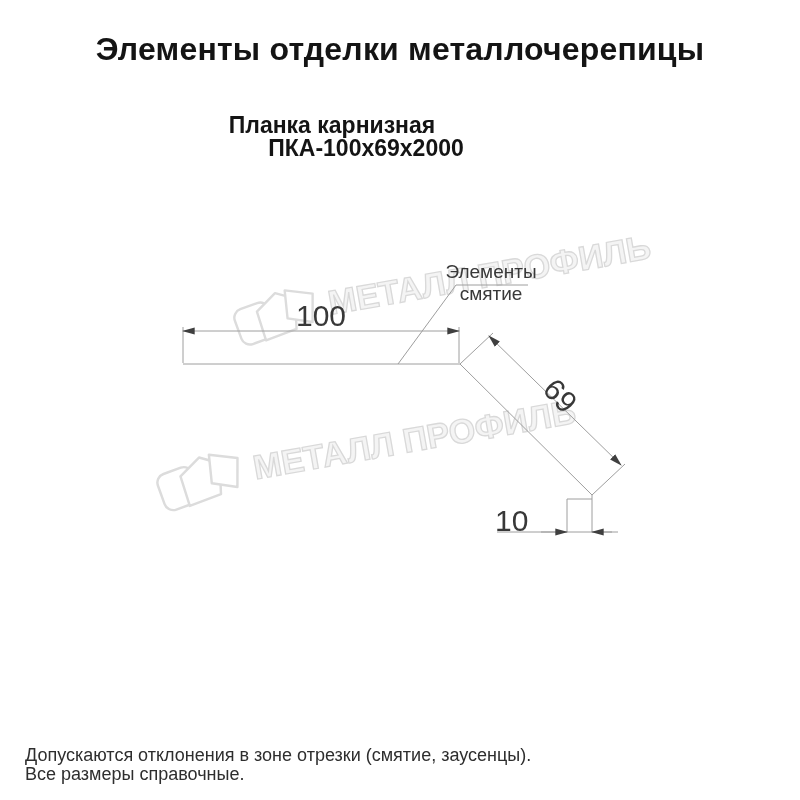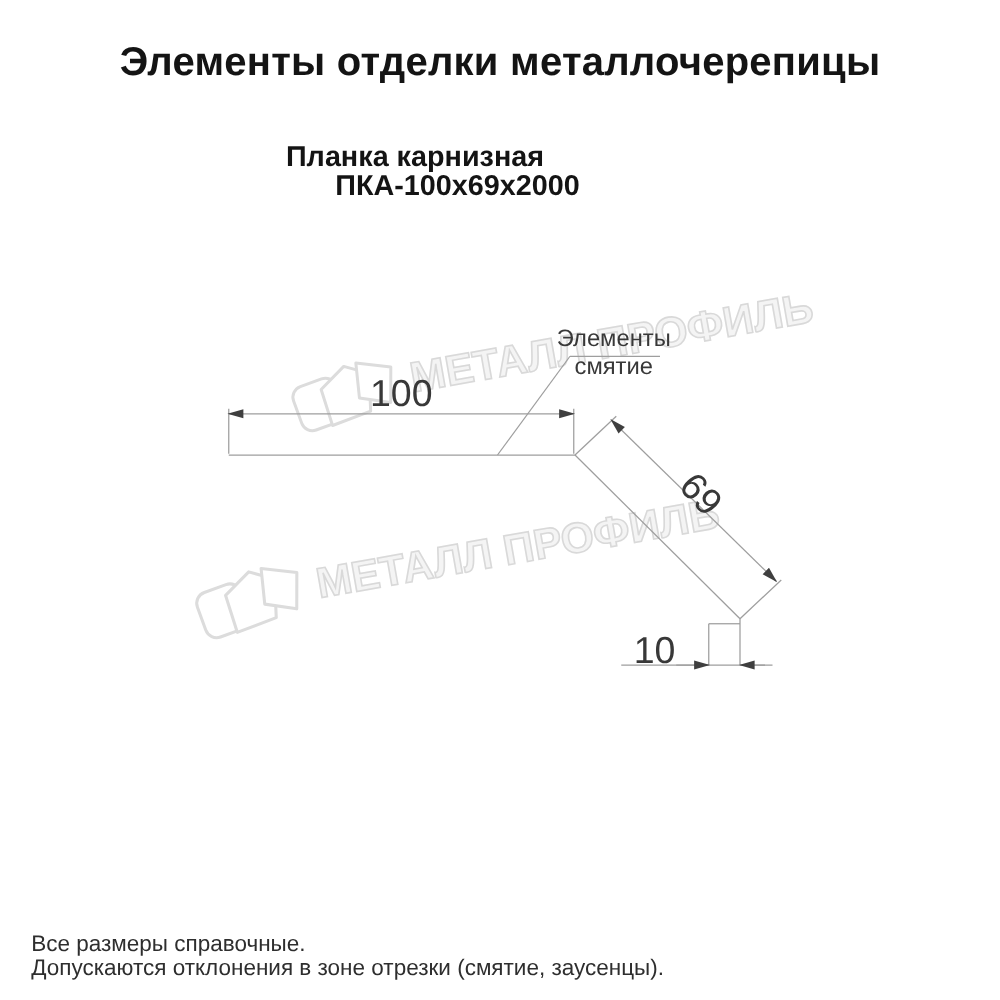--- a/index.html
+++ b/index.html
@@ -27,21 +27,21 @@
     color:#f4f4f4;
     -webkit-text-stroke:1.3px #d9d9d9;
   }
   .wm-logo svg{display:block;}
   
   #drawing{left:0;top:0;z-index:1;}
   
   .dimtext{font-size:30px;color:#383838;z-index:2;white-space:nowrap;}
   .dim-100{left:296px;top:299px;}
   .dim-69{left:560px;top:396px;transform:translate(-50%,-50%) rotate(47deg);}
-  .dim-10{left:507px;top:504px;text-align:right;}
+  .dim-10{left:495px;top:504px;text-align:right;}
   .face-label{
     left:441px;top:261px;width:100px;text-align:center;
     font-size:19px;line-height:22px;color:#383838;z-index:2;
   }
   .notes{left:25px;top:746px;font-size:18px;line-height:19px;color:#2e2e2e;}
 </style>
 </head>
 <body>
 
 <div class="abs watermark wm-upper">
@@ -116,15 +116,15 @@
 <div class="abs dimtext dim-100">100</div>
 <div class="abs dimtext dim-69">69</div>
 <div class="abs dimtext dim-10">10</div>
 
 <div class="abs face-label">
   <span>Элементы</span><br>
   <span>смятие</span>
 </div>
 
 <div class="abs notes">
+  <div>Допускаются отклонения в зоне отрезки (смятие, заусенцы).</div>
   <div>Все размеры справочные.</div>
-  <div>Допускаются отклонения в зоне отрезки (смятие, заусенцы).</div>
 </div>
 
 </body></html>

